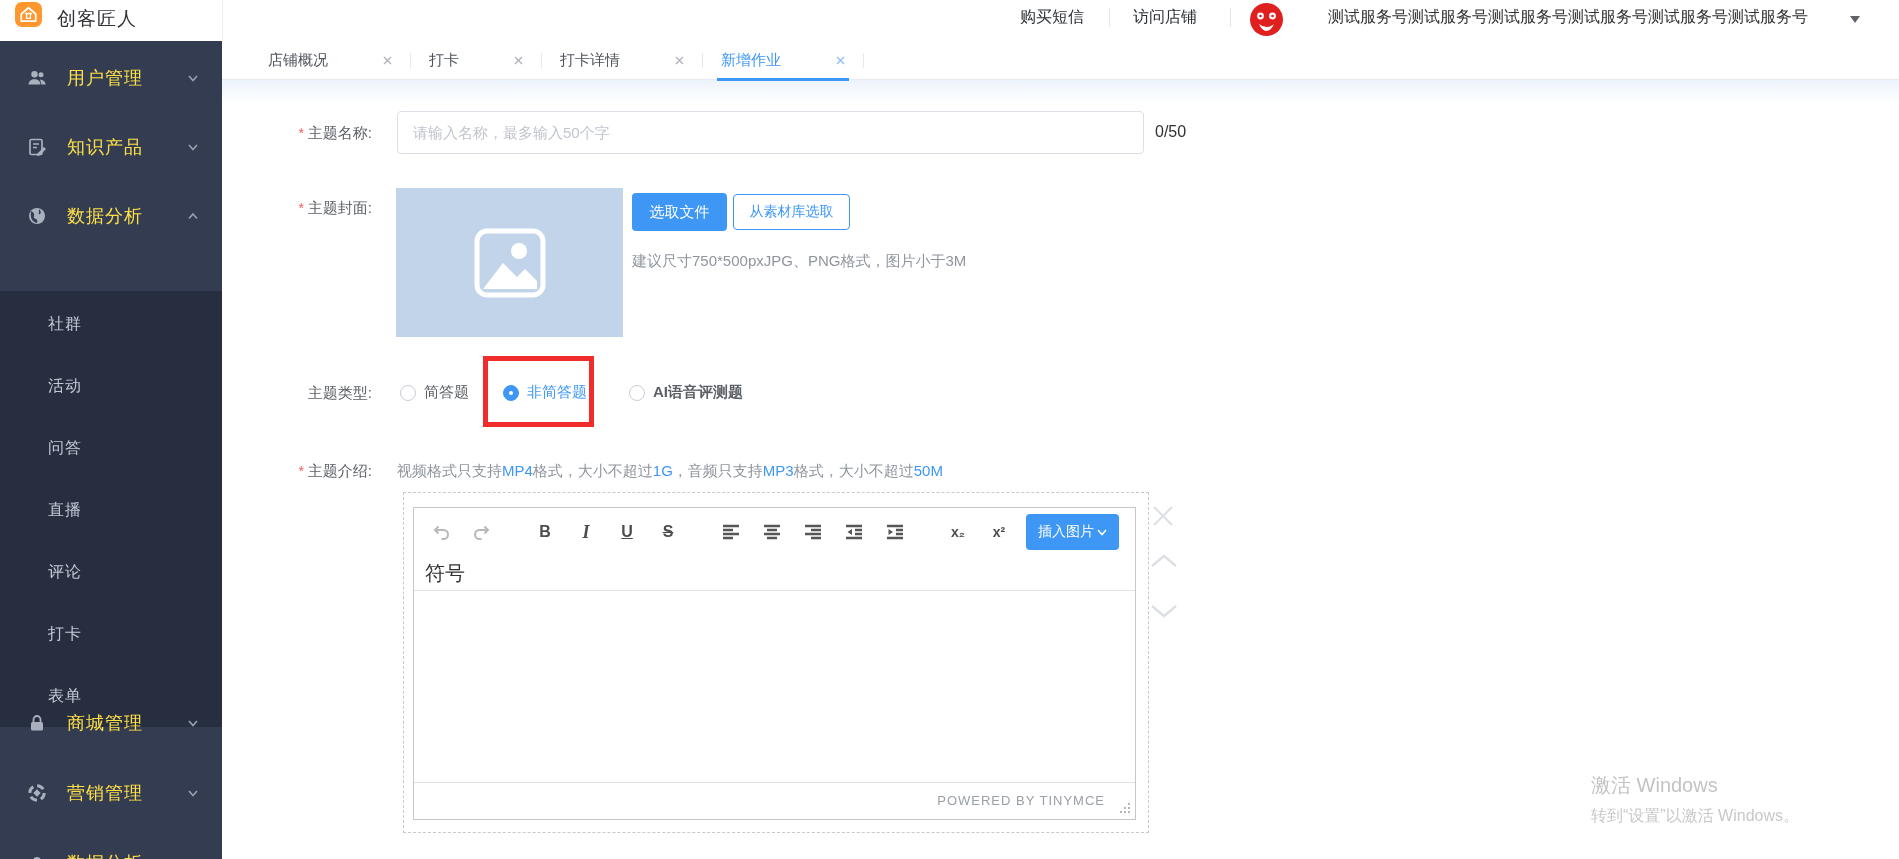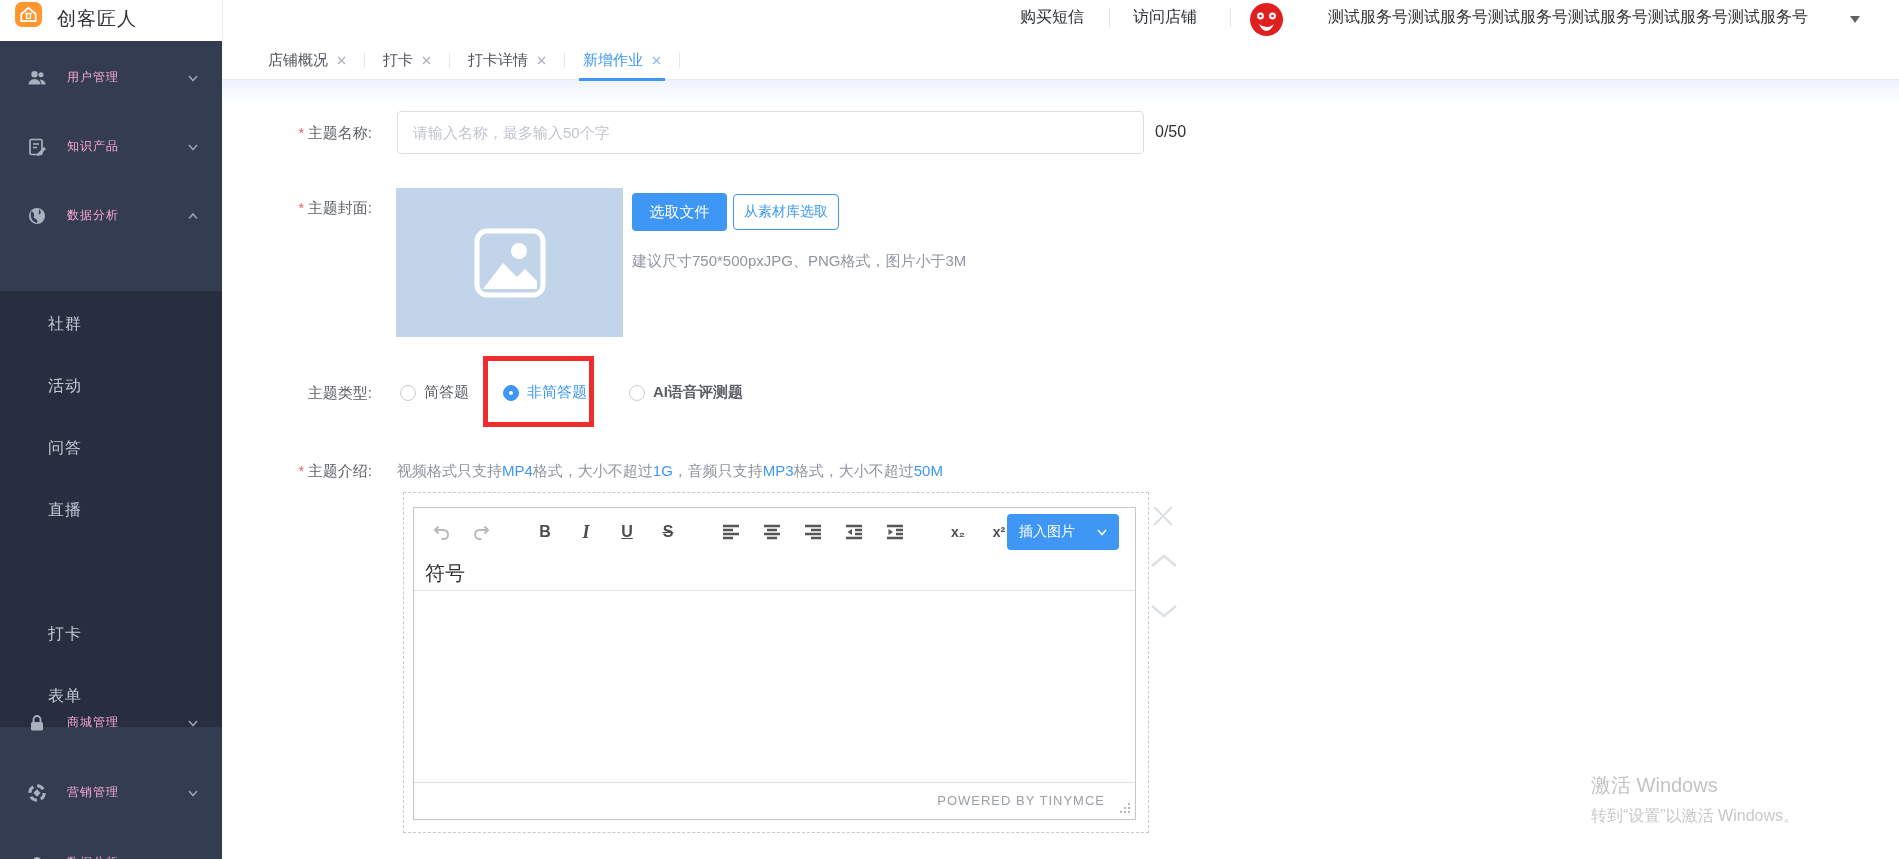--- a/index.html
+++ b/index.html
@@ -25,30 +25,30 @@
   .account{position:absolute;left:1328px;top:7px;width:512px;font-size:16px;color:#303133;
     white-space:nowrap;overflow:hidden;}
   .acct-caret{position:absolute;left:1850px;top:16px;}
   .hdr-vline{position:absolute;left:222px;top:0;width:1px;height:41px;background:#f0f1f3;}
 
   
   .sidebar{position:absolute;left:0;top:41px;width:222px;height:818px;background:var(--sidebar-bg);
     overflow:hidden;z-index:10;}
   .side-item{position:absolute;left:0;width:222px;height:69px;display:flex;align-items:center;cursor:pointer;}
   .side-item .si-icon{position:absolute;left:27px;width:20px;height:20px;}
-  .side-item .si-label{position:absolute;left:67px;font-size:12px;color:#f9a8d4;letter-spacing:1px;}
+  .side-item .si-label{position:absolute;left:67px;font-size:18px;color:#fde047;letter-spacing:1px;}
   .side-item .si-caret{position:absolute;right:22px;width:14px;height:14px;}
   .submenu{position:absolute;left:0;top:250px;width:222px;height:436px;background:var(--sidebar-submenu-bg);}
   .sub-item{position:absolute;left:0;width:222px;height:62px;display:flex;align-items:center;cursor:pointer;}
   .sub-item .sub-label{position:absolute;left:48px;font-size:16px;color:#c3c9d6;letter-spacing:1px;}
 
   
   .tabbar{position:absolute;left:222px;top:41px;width:1677px;height:39px;background:#fff;
     border-bottom:1px solid #e7eaee;display:flex;align-items:center;padding-left:28px;box-sizing:border-box;z-index:15;}
-  .tab{position:relative;height:39px;display:flex;align-items:center;padding:0 18px;cursor:pointer;}
+  .tab{position:relative;height:39px;display:flex;align-items:center;padding:0 18px;cursor:pointer;gap:46px;}
   .tab .tab-label{font-size:15px;color:#50555d;}
   .tab .tab-close{margin-left:9px;display:flex;align-items:center;}
   .tab.active .tab-label{color:var(--accent-blue);}
   .tab.active::after{content:"";position:absolute;left:14px;right:14px;bottom:-1px;height:3px;background:var(--accent-blue);}
   .tab-divider{width:1px;height:15px;background:#e6e8eb;}
 
   
   .content{position:absolute;left:222px;top:80px;width:1677px;height:779px;background:#fff;overflow:hidden;}
   .content::before{content:"";position:absolute;left:0;top:0;width:100%;height:24px;
     background:linear-gradient(#edf3fc,rgba(255,255,255,0));pointer-events:none;}
@@ -63,21 +63,21 @@
   .name-input::placeholder{color:#c0c4cc;}
   .name-counter{position:absolute;left:933px;top:43px;font-size:16px;color:#303133;}
 
   
   .lbl-cover{left:0px;top:119px;}
   .cover-thumb{position:absolute;left:174px;top:108px;width:227px;height:149px;background:var(--cover-placeholder-bg);
     display:flex;align-items:center;justify-content:center;}
   .btn-primary{position:absolute;left:410px;top:113px;width:95px;height:38px;background:var(--accent-blue);
     color:#fff;font-size:15px;border:none;border-radius:4px;cursor:pointer;
     font-family:"Liberation Sans","DejaVu Sans",sans-serif;}
-  .btn-outline{position:absolute;left:511px;top:114px;width:106px;height:36px;background:#fff;
+  .btn-outline{position:absolute;left:511px;top:114px;width:117px;height:36px;background:#fff;
     color:var(--accent-blue);font-size:14px;border:1px solid var(--accent-blue);border-radius:4px;cursor:pointer;
     font-family:"Liberation Sans","DejaVu Sans",sans-serif;box-sizing:border-box;}
   .cover-hint{position:absolute;left:410px;top:172px;font-size:15px;color:#8f959e;}
 
   
   .lbl-type{left:0px;top:304px;}
   .radio{position:absolute;display:flex;align-items:center;cursor:pointer;}
   .radio .rc{width:16px;height:16px;border-radius:50%;border:1px solid #c8ccd4;background:#fff;box-sizing:border-box;}
   .radio .rc.checked{border:1px solid var(--accent-blue);background:var(--accent-blue);position:relative;}
   .radio .rc.checked::after{content:"";position:absolute;left:5px;top:5px;width:4px;height:4px;border-radius:50%;background:#fff;}
@@ -100,21 +100,21 @@
     box-sizing:border-box;background:#fff;}
   .tb-row1{position:absolute;left:0;top:0;width:100%;height:48px;display:flex;align-items:center;padding-left:16px;box-sizing:border-box;}
   .tbtn{width:22px;height:22px;display:flex;align-items:center;justify-content:center;margin-right:19px;cursor:pointer;flex:none;}
   .tbtn.grp{margin-left:22px;}
   .tbtn .tchar{font-size:16px;color:#4d4d4d;font-weight:700;}
   .tchar.italic{font-family:"Liberation Serif","DejaVu Serif",serif;font-style:italic;font-size:18px;}
   .tchar.under{text-decoration:underline;}
   .tchar.strike{text-decoration:line-through;}
   .tchar.script{font-weight:600;font-size:14px;}
   .insert-img-btn{position:absolute;right:16px;top:6px;height:36px;padding:0 12px;background:var(--accent-blue);
-    border:none;border-radius:4px;color:#fff;font-size:14px;cursor:pointer;display:flex;align-items:center;gap:22px;
+    border:none;border-radius:4px;color:#fff;font-size:14px;cursor:pointer;display:flex;align-items:center;gap:3px;
     font-family:"Liberation Sans","DejaVu Sans",sans-serif;}
   .tb-row2{position:absolute;left:0;top:48px;width:100%;height:35px;border-bottom:1px solid #e2e2e2;
     box-sizing:border-box;display:flex;align-items:center;padding-left:11px;}
   .symbol-btn{font-size:20px;color:#303133;cursor:pointer;}
   .editor-body{position:absolute;left:0;top:83px;width:100%;height:193px;background:#fff;cursor:text;}
   .statusbar{position:absolute;left:0;bottom:0;width:100%;height:37px;border-top:1px solid #e0e0e0;box-sizing:border-box;}
   .powered{position:absolute;right:30px;top:10px;font-size:13px;letter-spacing:1px;color:#9aa0a6;}
   .grip{position:absolute;right:4px;bottom:4px;}
 
   
@@ -203,20 +203,23 @@
           <span class="sub-label">社群</span>
         </div>
       <div class="sub-item" style="top:64px">
           <span class="sub-label">活动</span>
         </div>
       <div class="sub-item" style="top:126px">
           <span class="sub-label">问答</span>
         </div>
       <div class="sub-item" style="top:188px">
           <span class="sub-label">直播</span>
+        </div>
+      <div class="sub-item" style="top:250px">
+          <span class="sub-label">评论</span>
         </div>
       <div class="sub-item" style="top:312px">
           <span class="sub-label">打卡</span>
         </div>
       <div class="sub-item" style="top:374px">
           <span class="sub-label">表单</span>
         </div>
     </div>
 
     <div class="side-item" style="top:647px">

